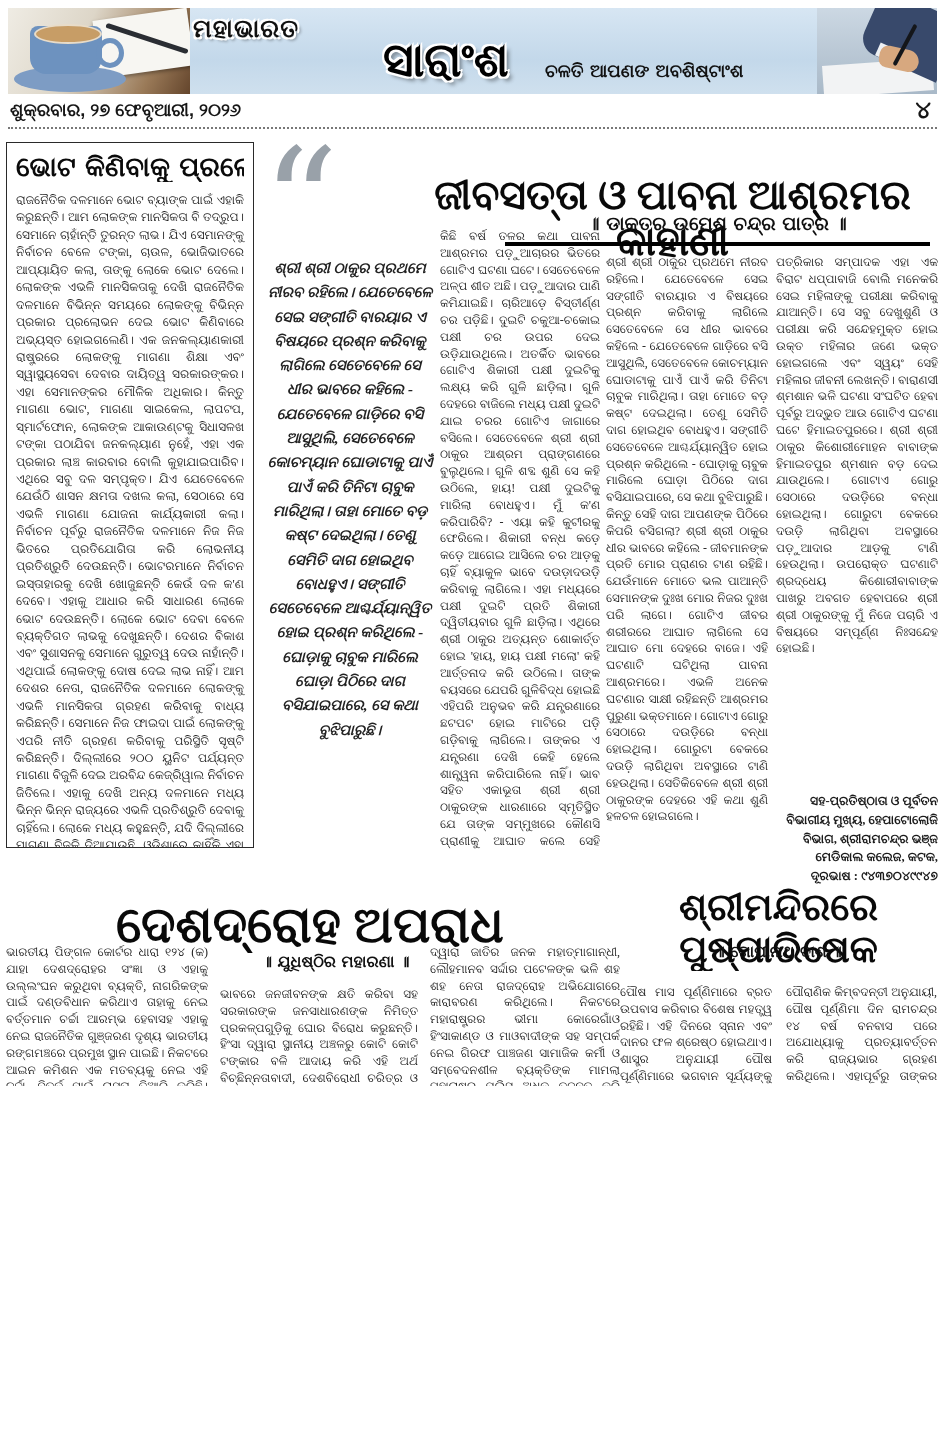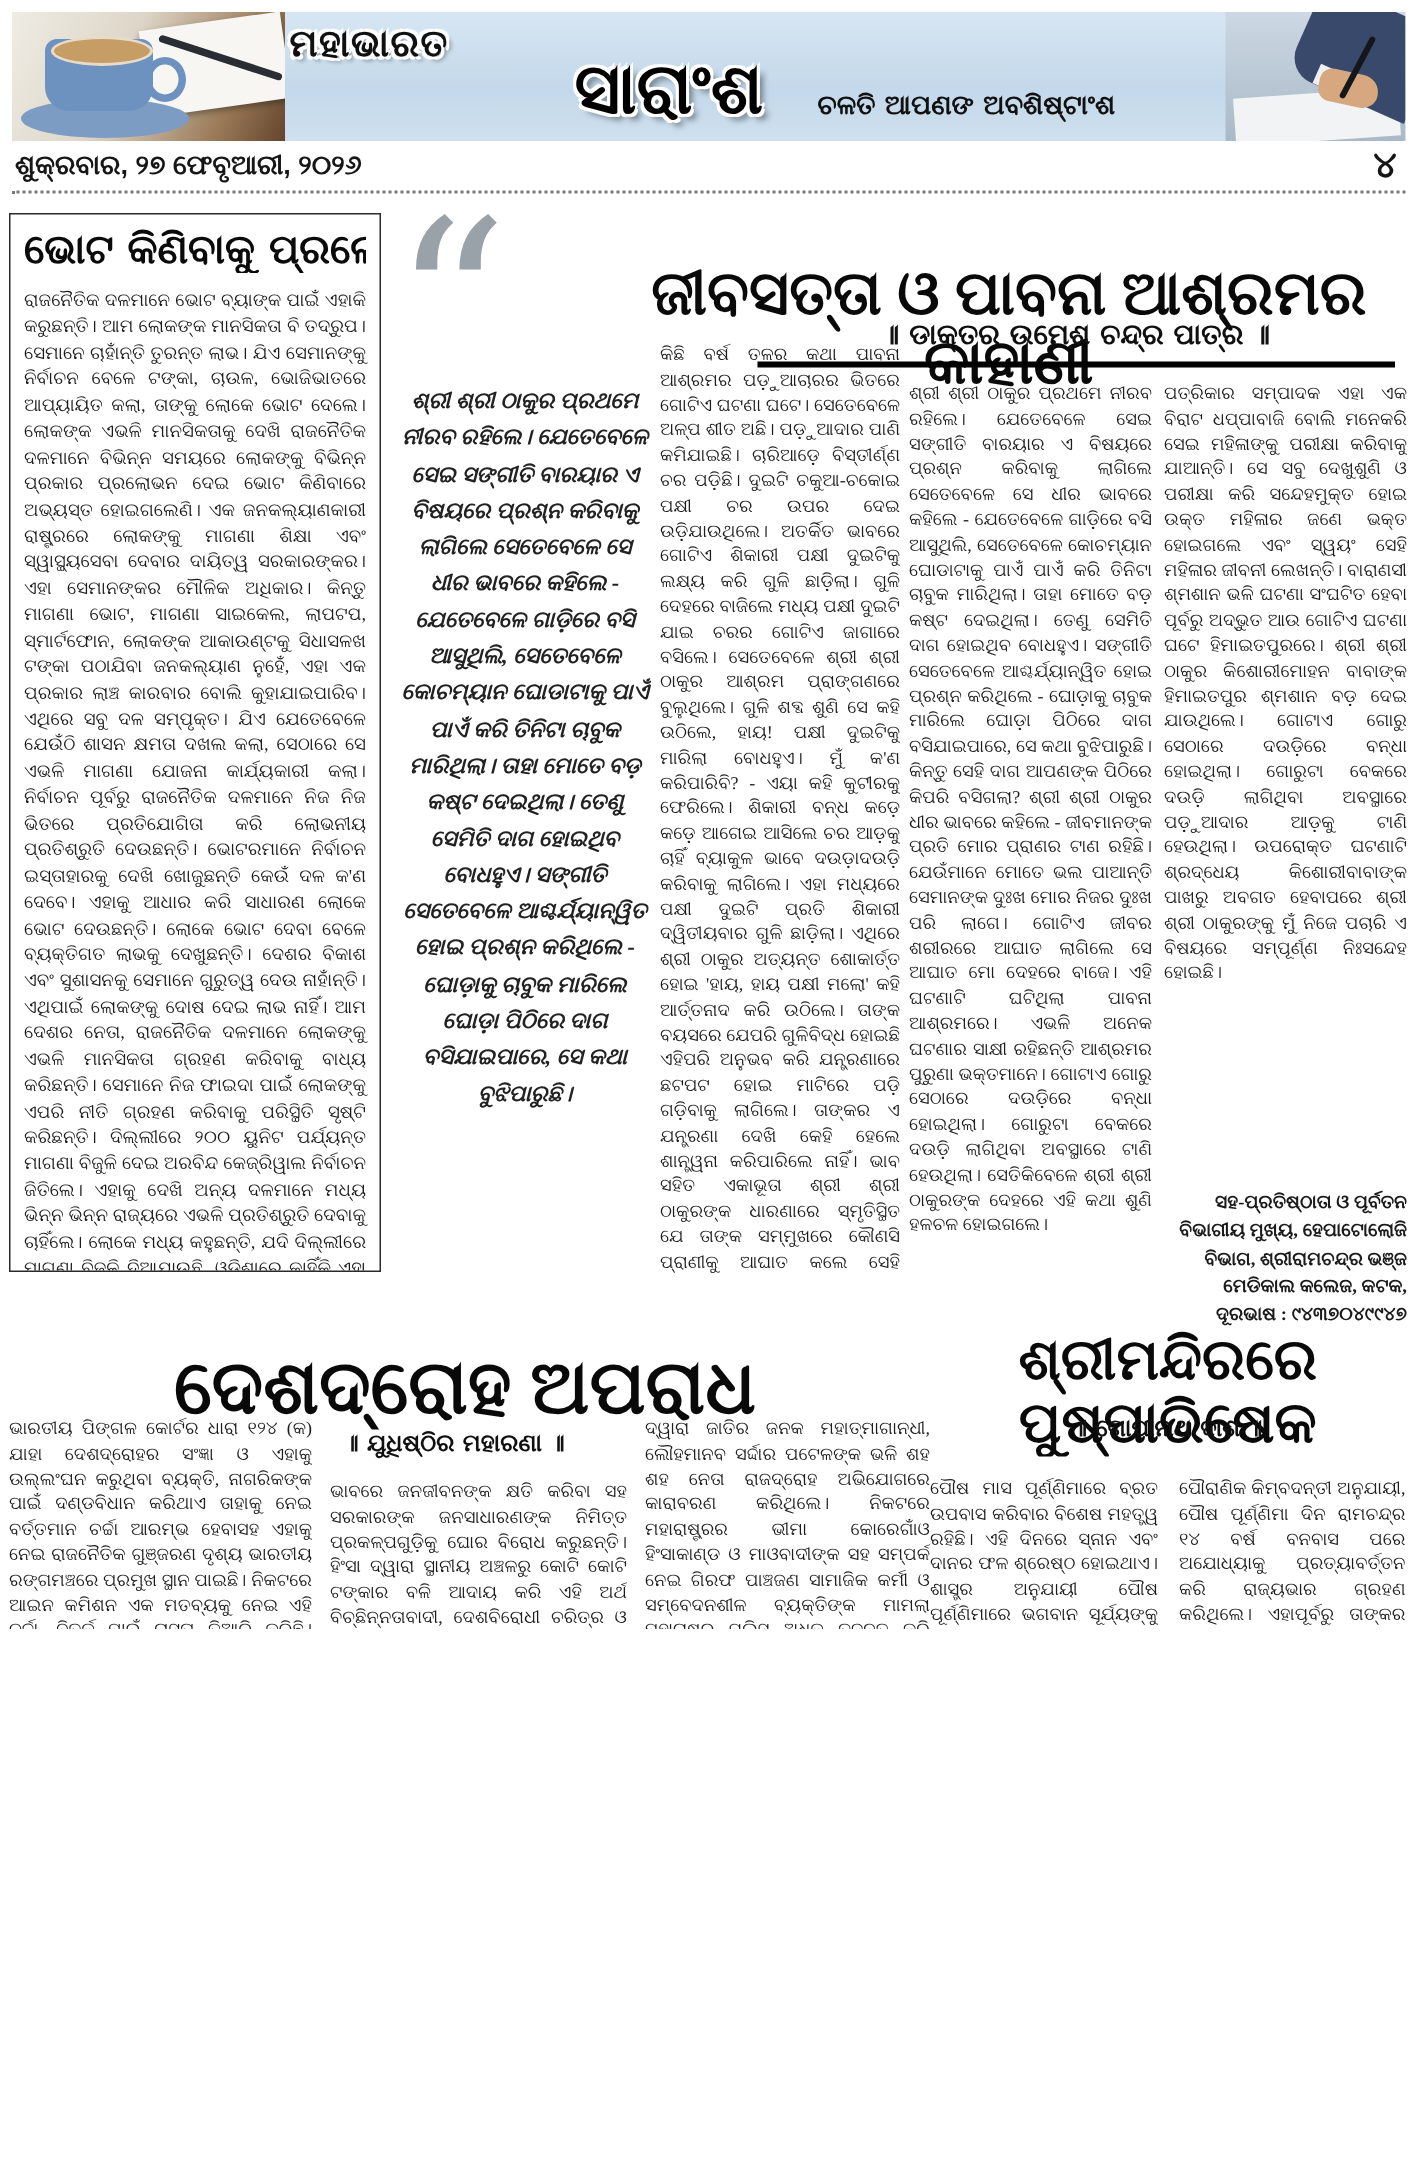--- a/index.html
+++ b/index.html
@@ -74,21 +74,21 @@
   .jib-byline{left:505px;top:212px;width:425px;font-size:19px;padding-bottom:7px;border-bottom:4px solid #000;}
   .pullquote{position:absolute;left:266px;top:256px;width:168px;height:580px;overflow:hidden;
           font-size:15px;font-weight:700;font-style:italic;text-align:center;line-height:1.62;color:#222;}
   .jib-c1{left:440px;top:228px;width:160px;height:622px;}
   .jib-c2{left:606px;top:254px;width:162px;height:596px;}
   .jib-c3{left:776px;top:254px;width:162px;height:534px;}
   .jib-sig{left:776px;top:792px;width:162px;text-align:right;}
 
   
   .desh-headline{left:15px;top:864px;width:590px;font-size:50px;}
-  .desh-byline{left:204px;top:952px;width:198px;font-size:16px;}
+  .desh-byline{left:237px;top:952px;width:198px;font-size:16px;}
   .desh-c1{left:6px;top:944px;width:202px;height:505px;}
   .desh-c2{left:220px;top:986px;width:198px;height:463px;}
   .desh-c3{left:430px;top:944px;width:190px;height:444px;}
   .desh-sig{left:430px;top:1392px;width:190px;text-align:center;}
 
   
   .push-headline{left:612px;top:862px;width:333px;font-size:38px;}
   .push-byline{left:612px;top:942px;width:333px;font-size:16px;}
   .push-c1{left:620px;top:984px;width:152px;height:462px;}
   .push-c2{left:786px;top:984px;width:151px;height:392px;}

